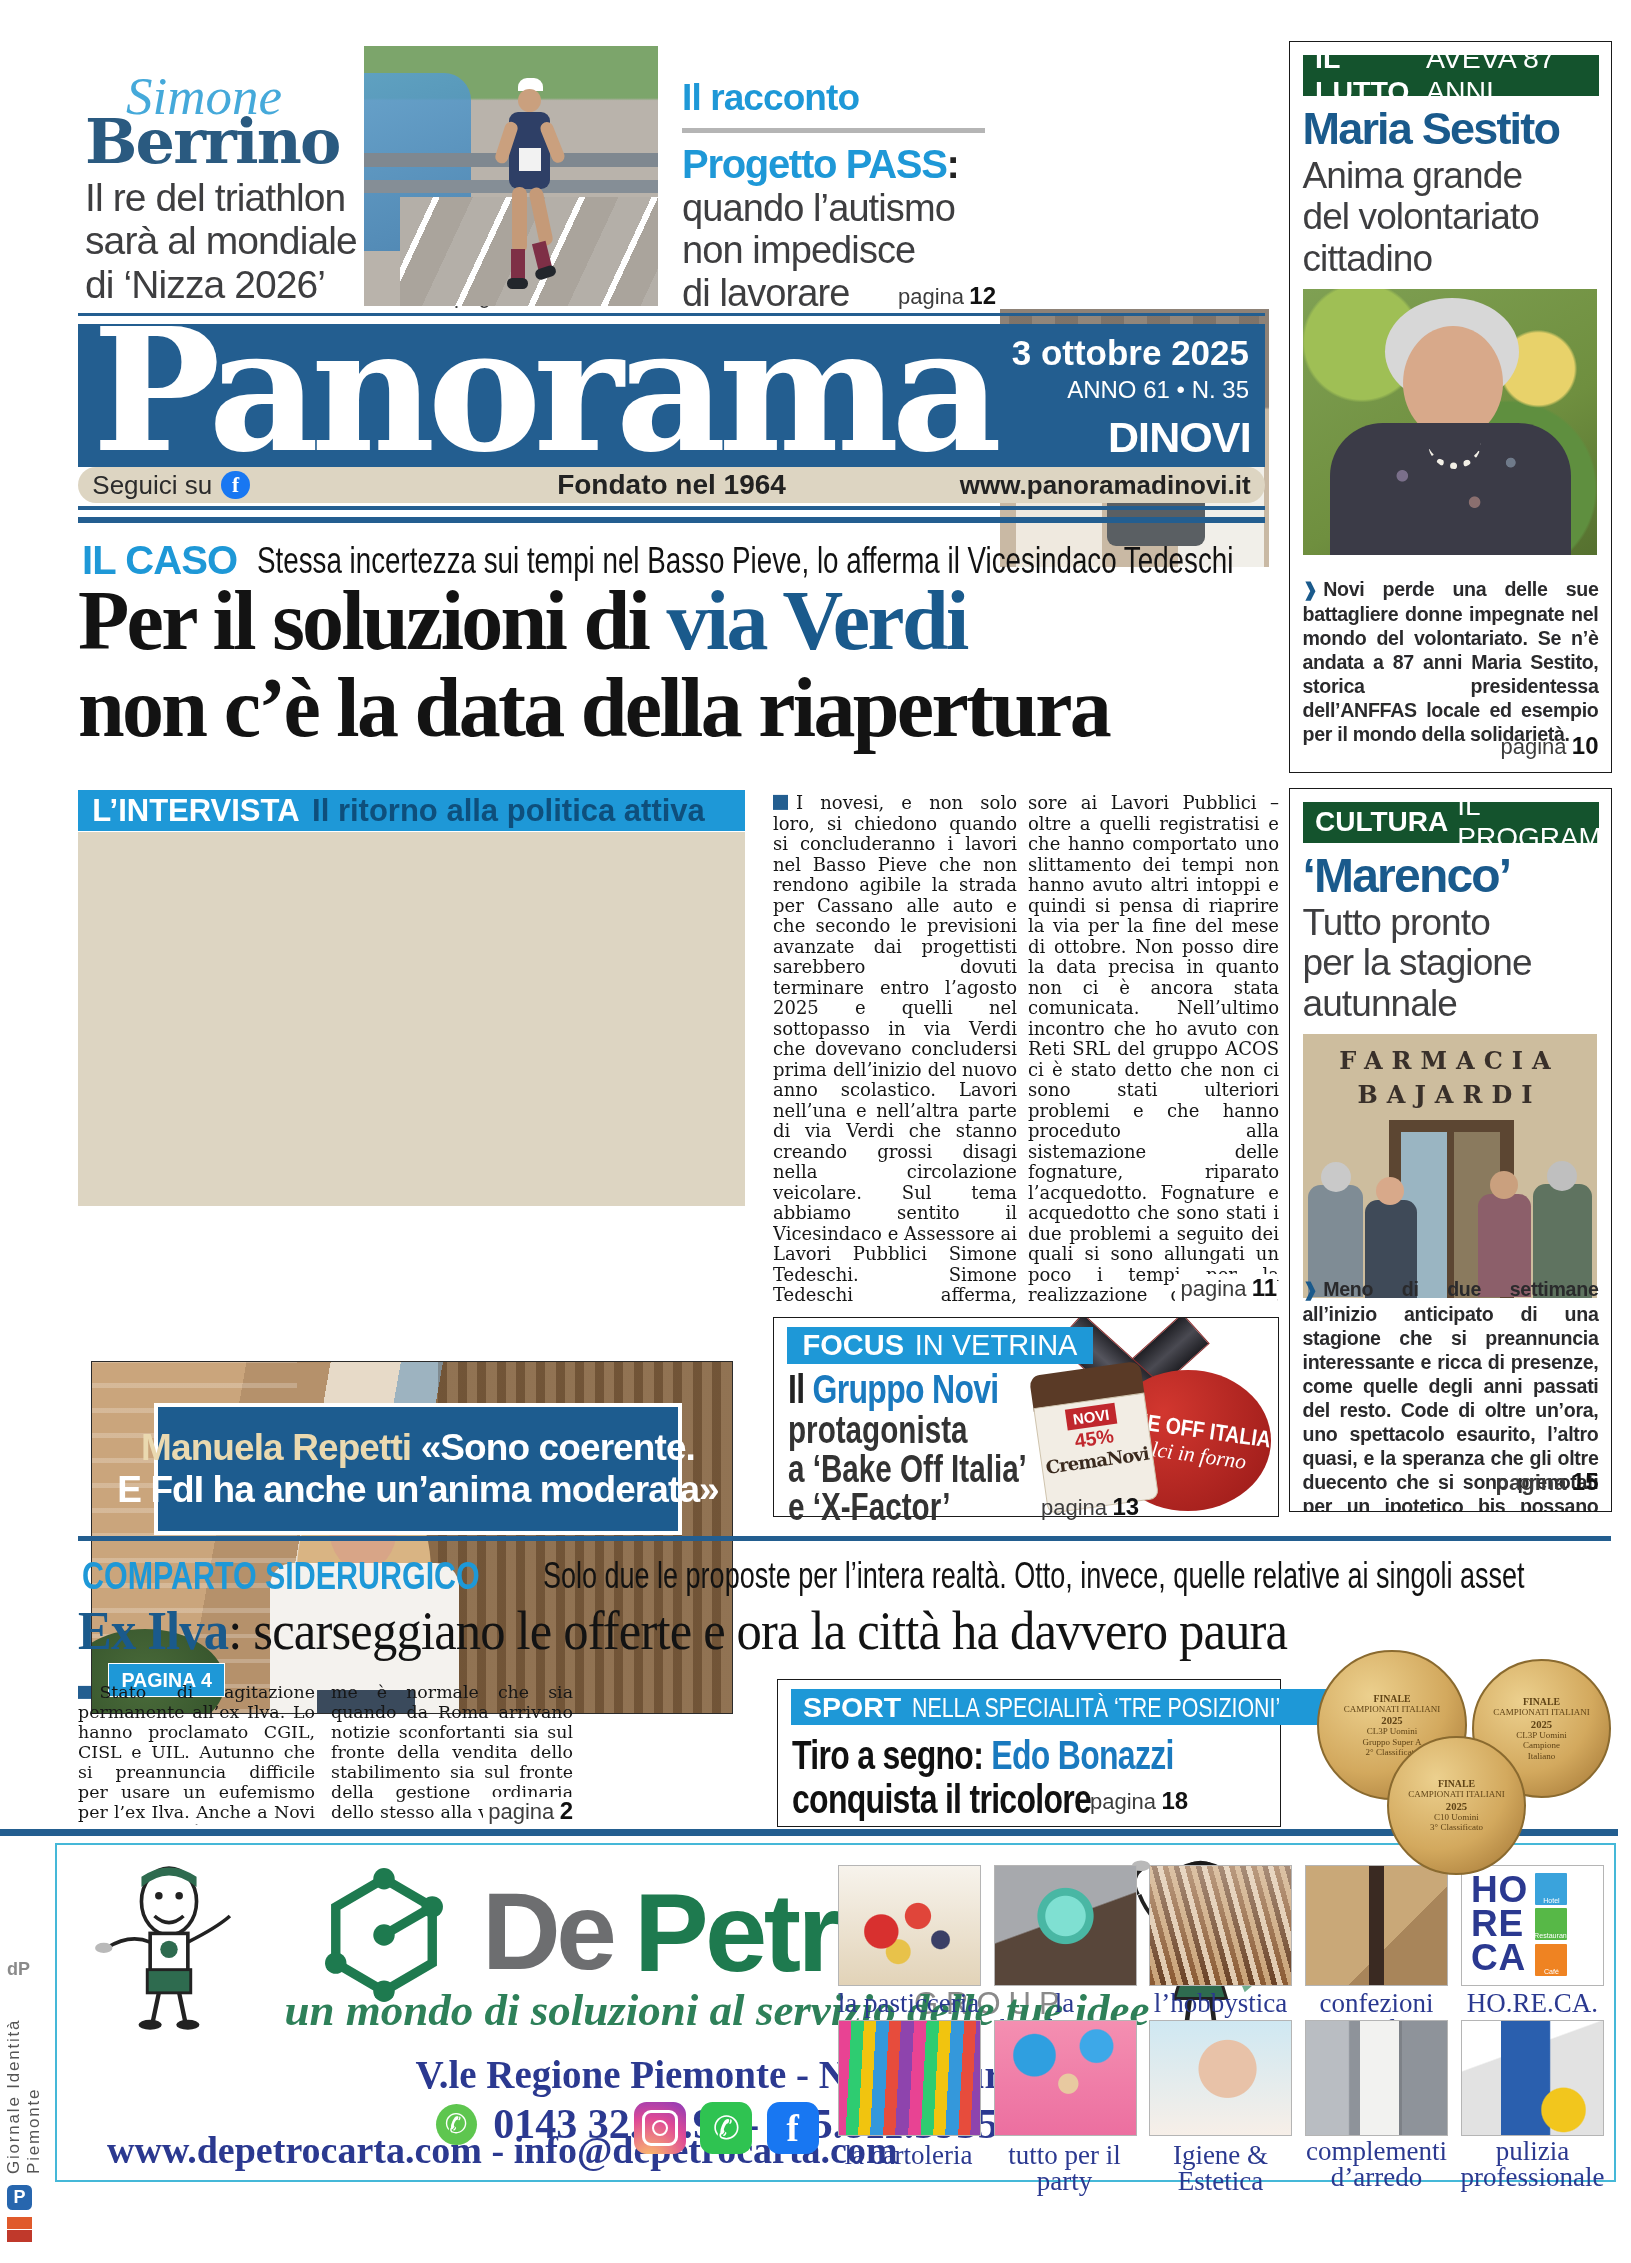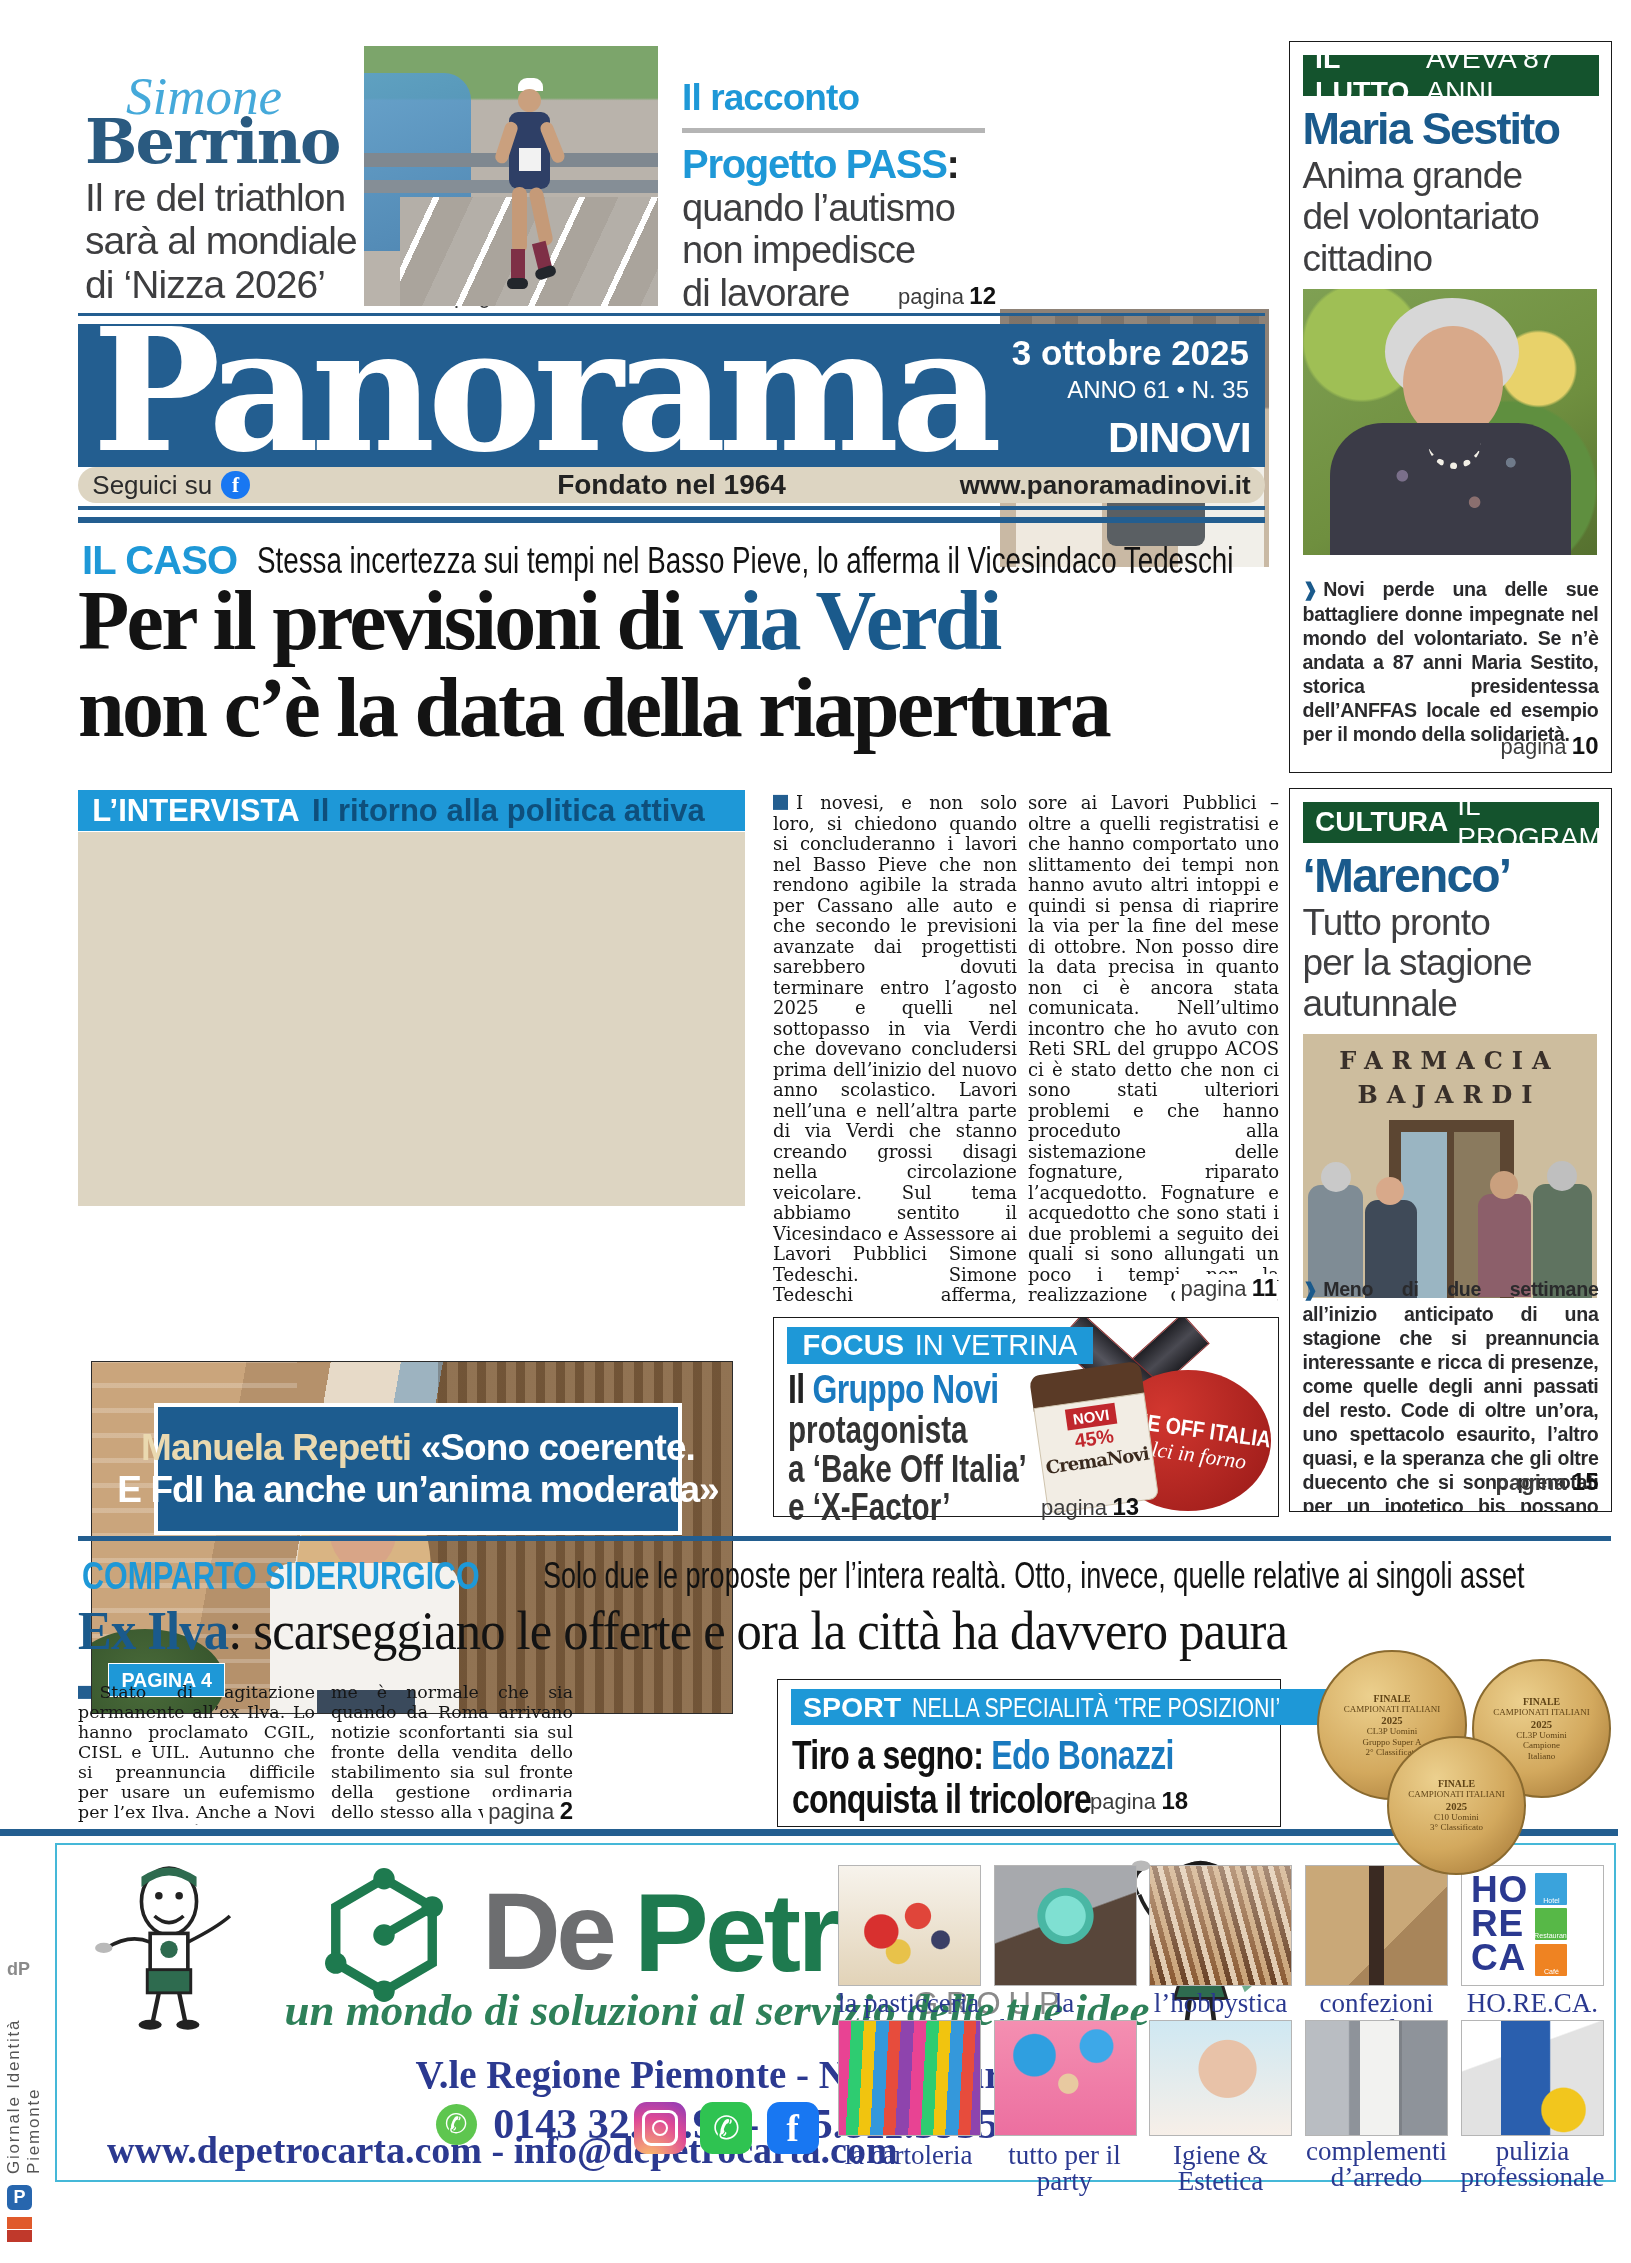--- a/index.html
+++ b/index.html
@@ -179,21 +179,21 @@
     <span class="abs" style="right:14.3px;font-size:26px;color:#222;font-weight:600;">www.panoramadinovi.it</span>
   </div>
   <div class="abs rule" style="left:78px;top:506px;width:1187px;height:3.6px;"></div>
   <div class="abs rule" style="left:78px;top:517px;width:1187px;height:6.2px;"></div>
 
   <div class="abs" style="left:82px;top:538px;width:1194px;height:45px;white-space:nowrap;">
     <span class="b blue-bright" style="font-size:40px;letter-spacing:-0.9px;vertical-align:middle;">IL CASO</span>
     <span class="cond75" style="font-size:37px;color:#121212;margin-left:16px;vertical-align:middle;">Stessa incertezza sui tempi nel Basso Pieve, lo afferma il Vicesindaco Tedeschi</span>
   </div>
   <div class="abs serif b" style="left:78px;top:577px;width:1212px;font-size:84px;line-height:1.04;letter-spacing:-2.7px;color:#131313;">
-    <div><span>Per il previsioni di </span><span class="blue-dark">via Verdi</span></div>
+    <div><span>Per il soluzioni di </span><span class="blue-dark">via Verdi</span></div>
     <div>non c’è la data della riapertura</div>
   </div>
 
   <div class="abs cyanbar" style="left:78px;top:790px;width:667px;height:41px;font-size:31px;">
     <span class="b">L’INTERVISTA</span>
     <span style="margin-left:12.5px;color:#0e4f7c;font-weight:600;">Il ritorno alla politica attiva</span>
   </div>
   <div class="abs" style="left:78px;top:832px;width:667px;height:374px;background:#ddd5c2;"></div>
   <div class="abs ph" style="left:91px;top:843px;width:642px;height:353px;border:1.8px solid #2b2b2b;box-sizing:border-box;background:linear-gradient(100deg,#caa57c 0 22%,#b5916b 22% 34%,#e7dac8 34% 44%,#9db3c0 44% 50%,#8a6a48 50%);">
     <div class="abs" style="left:0;top:0;width:32%;height:100%;background:repeating-linear-gradient(0deg,rgba(255,255,255,.22) 0 4.5px,transparent 4.5px 25px);"></div>

